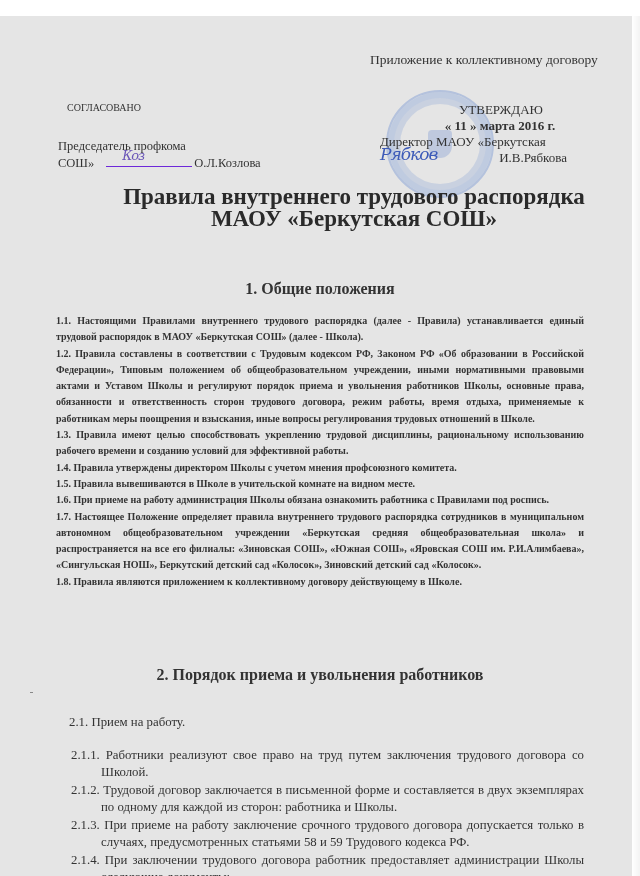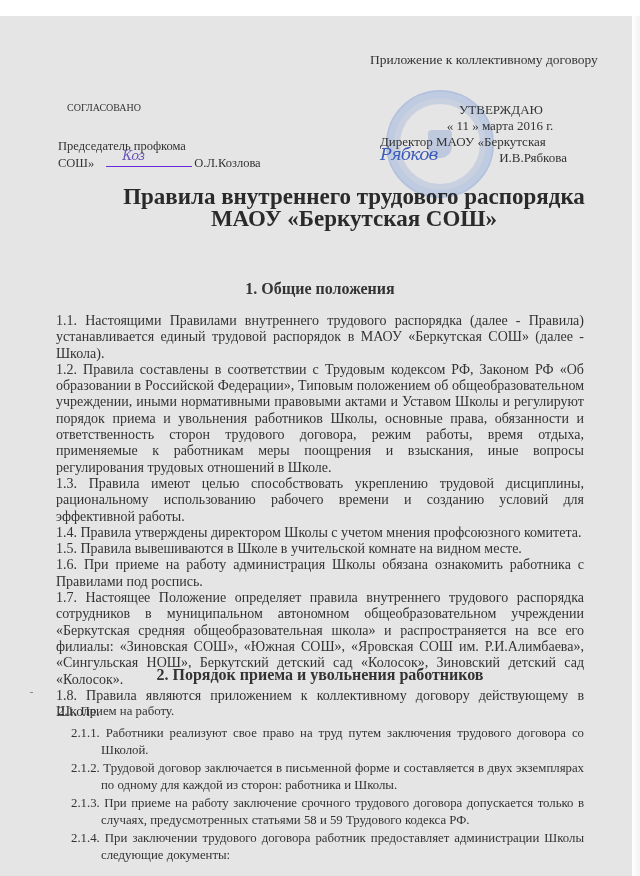--- a/index.html
+++ b/index.html
@@ -93,21 +93,21 @@
     .approve {
       position: absolute;
       top: 86px;
       left: 380px;
       width: 190px;
       font-size: 13px;
       color: #333;
       line-height: 16px;
     }
     .approve .line1 { text-align: center; padding-left: 52px; }
-    .approve .line2 { text-align: center; padding-left: 50px; }
+    .approve .line2 { text-align: center; padding-left: 50px; font-weight: bold; }
     .approve .line3 { text-align: left; }
     .approve .line4 { text-align: right; padding-right: 3px; }
     .director-sig {
       position: absolute;
       left: 380px;
       top: 128px;
       font-family: "DejaVu Serif", serif;
       font-style: italic;
       font-size: 17px;
       color: #3d5bb8;
@@ -135,36 +135,37 @@
       color: #333;
       font-weight: bold;
     }
     .st1 { top: 264px; }
     .st2 { top: 650px; }
     .sec1 {
       position: absolute;
       top: 297px;
       left: 56px;
       width: 528px;
-      font-size: 14px;
+      font-size: 10px;
       line-height: 16.3px;
       color: #333;
       text-align: justify;
+      font-weight: bold;
     }
     .sec1 p { margin: 0; }
     .sec2 {
       position: absolute;
       top: 683px;
       left: 54px;
       width: 530px;
       font-size: 12.8px;
       line-height: 17.5px;
       color: #333;
     }
-    .sec2 p { margin: 4px; }
+    .sec2 p { margin: 15px; }
     .sub {
       padding-left: 47px;
       text-indent: -30px;
       margin-left: 0;
       text-align: justify;
     }
     .sub p { margin: 0; }
     .dash {
       position: absolute;
       left: 30px; top: 676px;

